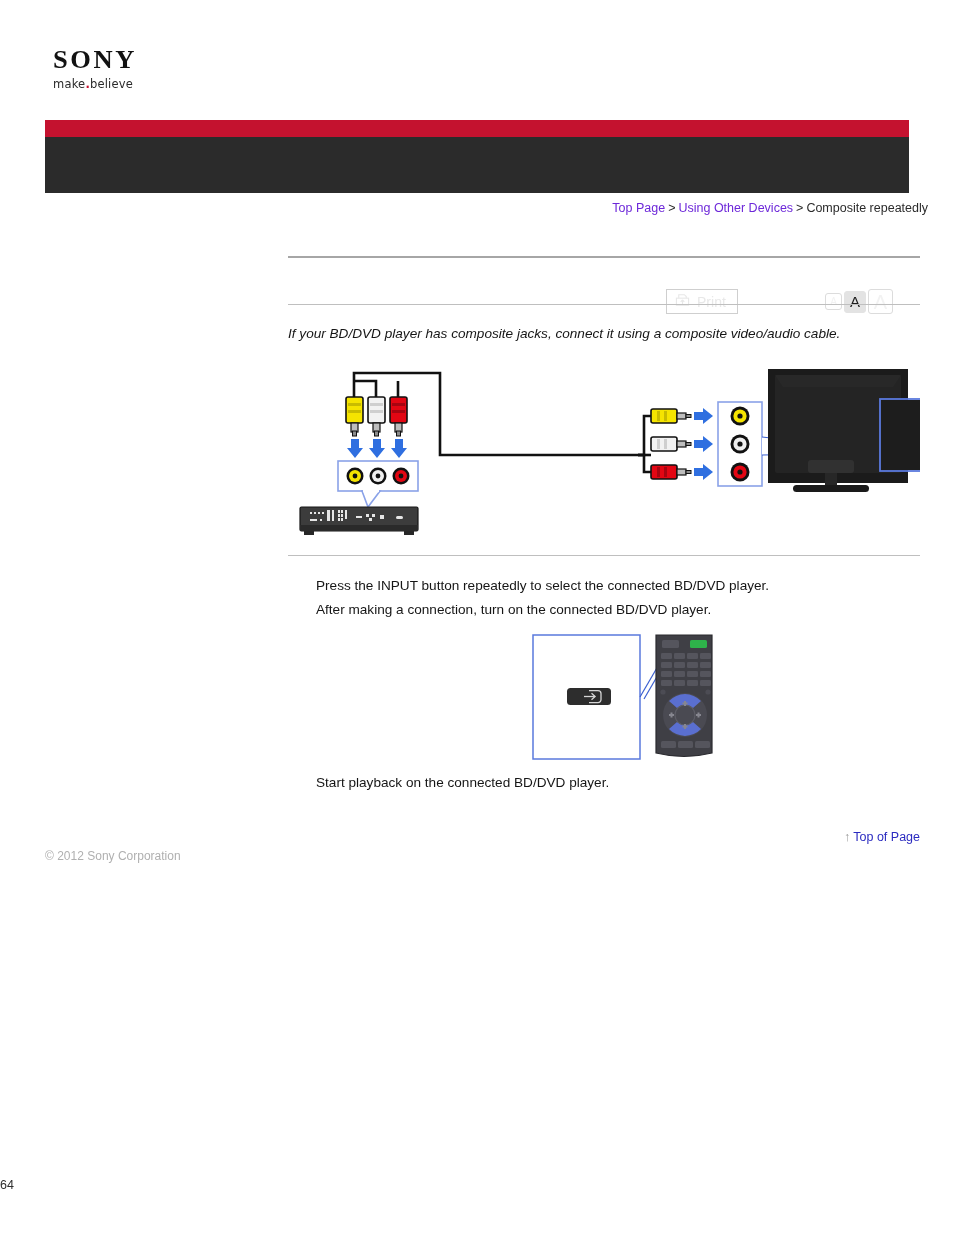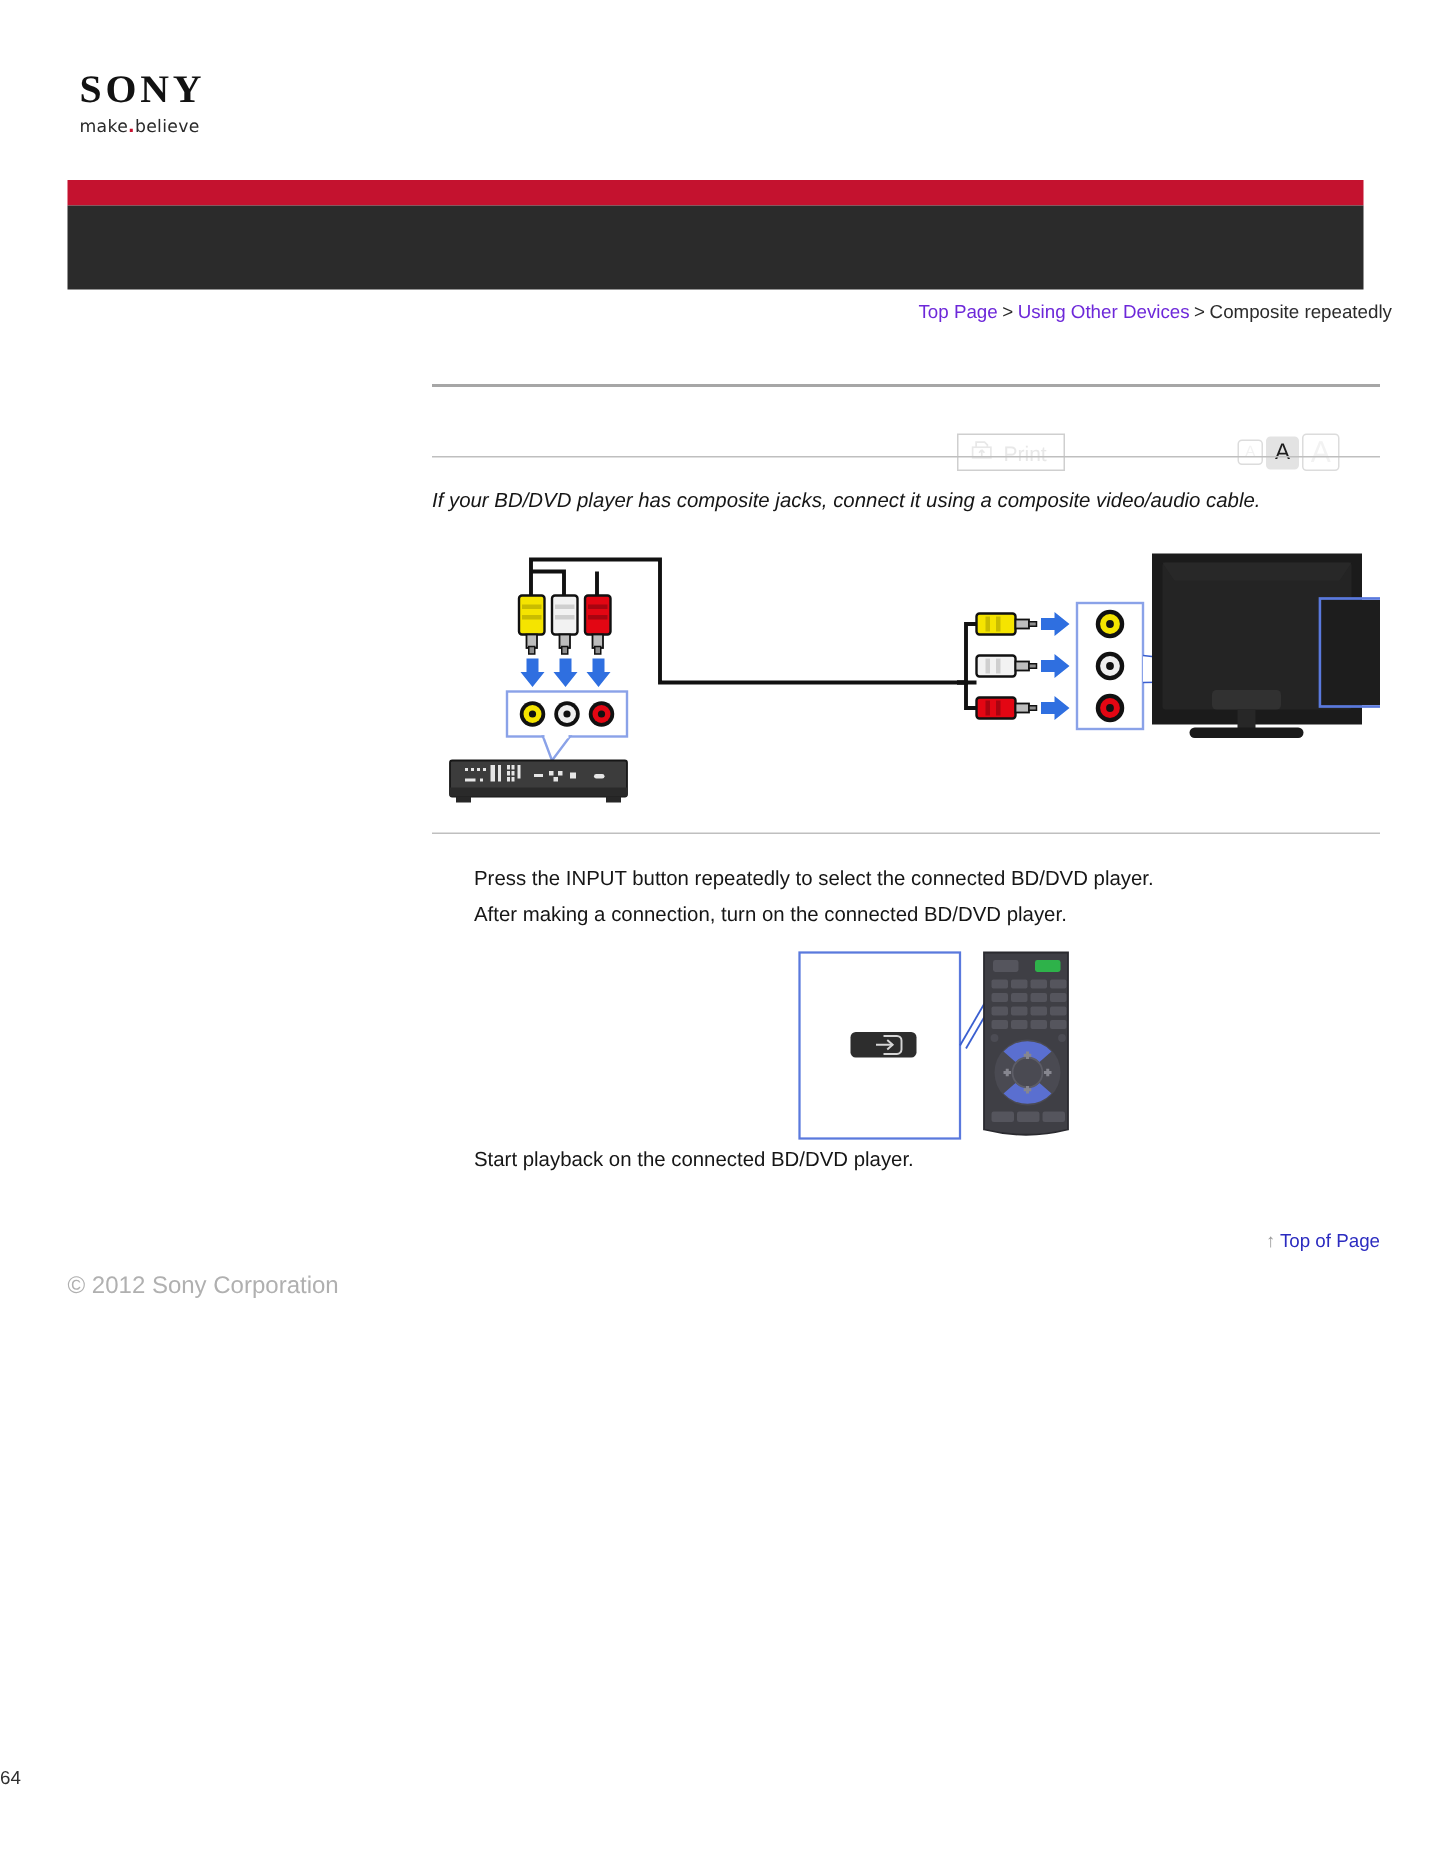--- a/index.html
+++ b/index.html
@@ -64,21 +64,20 @@
     font-family: "DejaVu Sans", sans-serif;
     font-weight: 300;
   }
 
   
   .header-tools {
     position: absolute;
     right: 16px; top: 152px;
     display: flex;
     align-items: center;
-    gap: 14px;
   }
   .print-btn {
     display: flex; align-items: center; gap: 7px;
     border: 1px solid #cfcfcf;
     padding: 3px 11px 3px 8px;
     color: #e8e8e8;
     font-size: 14px;
     background: transparent;
     cursor: pointer;
     line-height: 1;
@@ -163,35 +162,35 @@
   .remote-wrap {
     position: relative;
     height: 128px;
     margin-top: 10px;
     margin-left: 244px;
   }
   .step-last {
     padding-left: 28px;
     font-size: 13.6px;
     color: #161616;
-    margin-top: 4px;
+    margin-top: 14px;
   }
   .top-of-page {
     margin-top: 40px;
     text-align: right;
     padding-right: 0px;
     font-size: 12.5px;
   }
   .top-of-page a { color: #2b2bc0; text-decoration: none; }
   .top-arrow { color: #9a9a9a; margin-right: 3px; }
 
   .copyright {
     position: absolute;
     left: 45px; top: 849px;
-    font-size: 16px;
+    font-size: 12px;
     color: #b0b0b0;
   }
   .page-num {
     position: absolute;
     left: 0; right: 0; top: 1178px;
     text-align: left;
     font-size: 12.5px;
     color: #2f2f2f;
   }
 </style>

